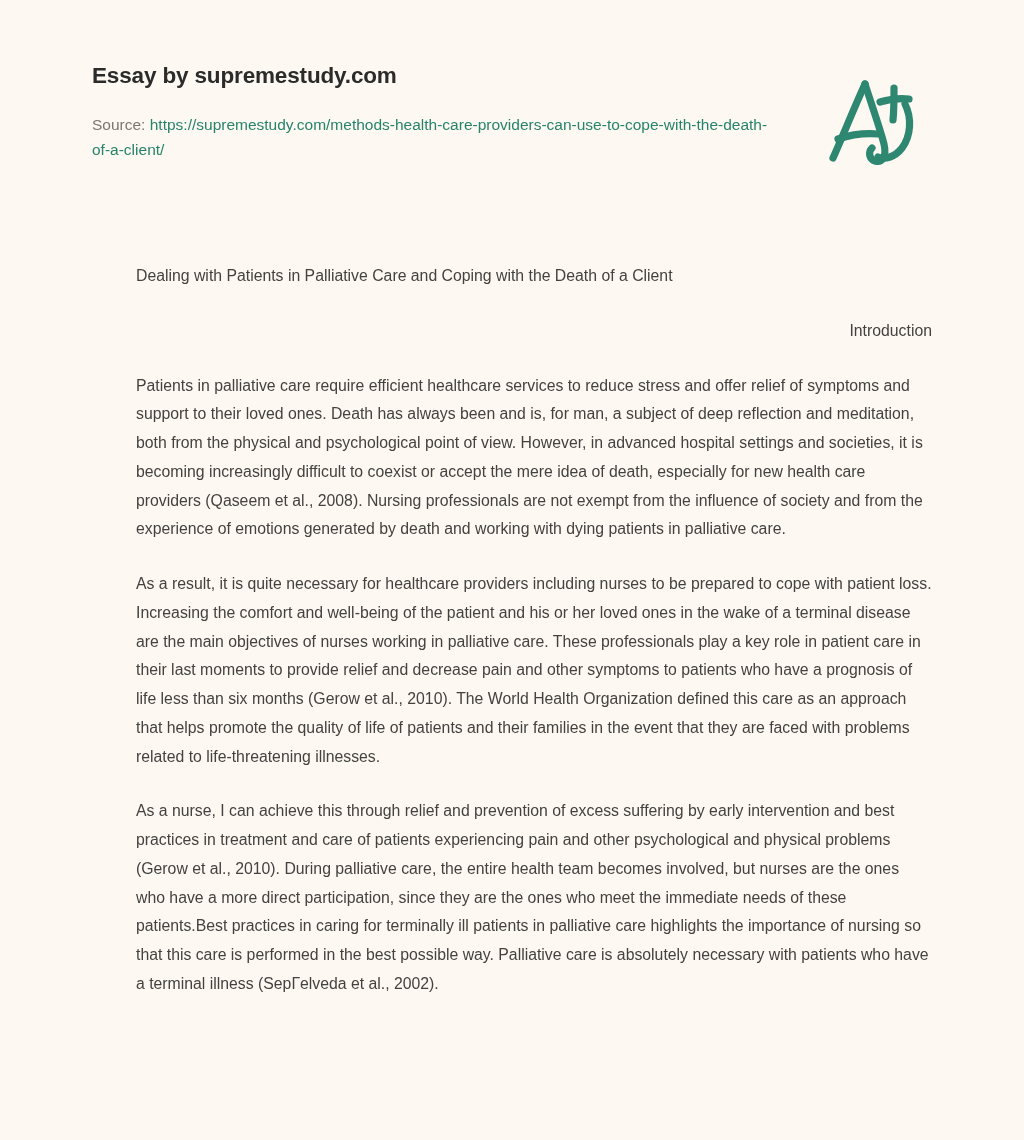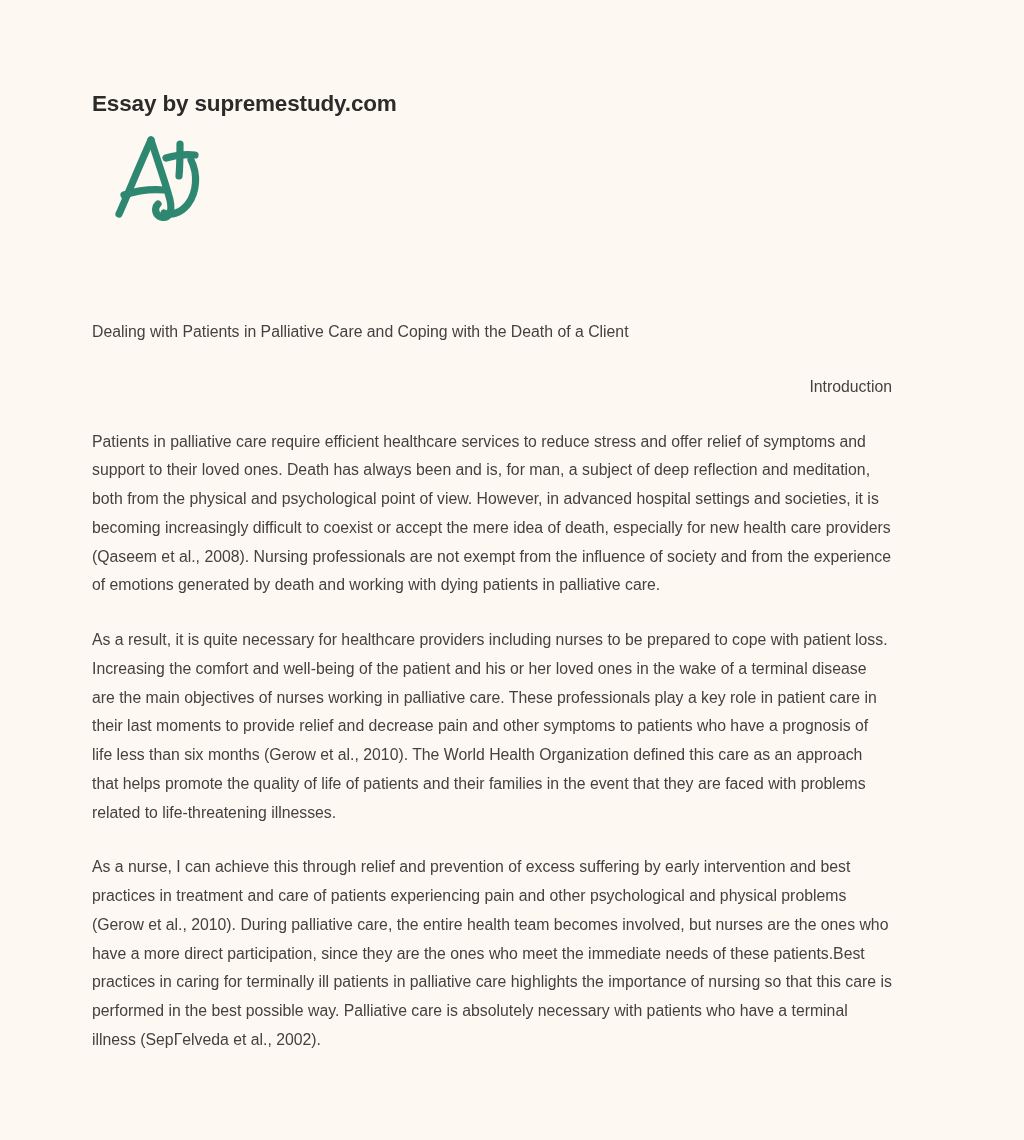--- a/index.html
+++ b/index.html
@@ -21,22 +21,21 @@
     width: 1024px;
     height: 1140px;
     padding: 0 92px;
   }
 
   
   .header {
     display: flex;
     align-items: flex-start;
     justify-content: space-between;
-    padding-top: 90px;
-    flex-direction: column;
+    padding-top: 62px;
   }
 
   .header-text {
     flex: 0 1 auto;
     max-width: 690px;
   }
 
   .brand-line {
     font-size: 22.5px;
     font-weight: bold;
@@ -87,20 +86,21 @@
     font-weight: bold;
     line-height: 1.35;
     color: #1f1f1f;
     letter-spacing: -0.2px;
     max-width: 800px;
   }
 
   .article-body {
     margin-top: 34px;
     max-width: 800px;
+    margin-left: 44px;
   }
 
   .article-body p {
     font-size: 15.8px;
     line-height: 1.82;
     color: #444240;
     margin-bottom: 26px;
   }
 
   .article-body p:last-child { margin-bottom: 0; }
@@ -111,20 +111,23 @@
 </head>
 <body>
 
 <div class="page">
 
   <div class="header">
 
     <div class="header-text">
       <div class="brand-line">Essay by supremestudy.com</div>
 
+      <div class="source-line">
+        <span class="source-label">Source: </span><a class="source-url" href="#">https://supremestudy.com/methods-health-care-providers-can-use-to-cope-with-the-death-of-a-client/</a>
+      </div>
     </div>
 
     <div class="logo">
       <svg width="112" height="112" viewBox="0 0 112 112">
         <g fill="none" stroke="#2e8770" stroke-width="7.2" stroke-linecap="round" stroke-linejoin="round">
 
           <path d="M23 94 C 32 74, 44 44, 55 20"></path>
 
           <path d="M55 20 C 62 42, 70 64, 74 80
                    C 77 93, 72 99, 65 97

